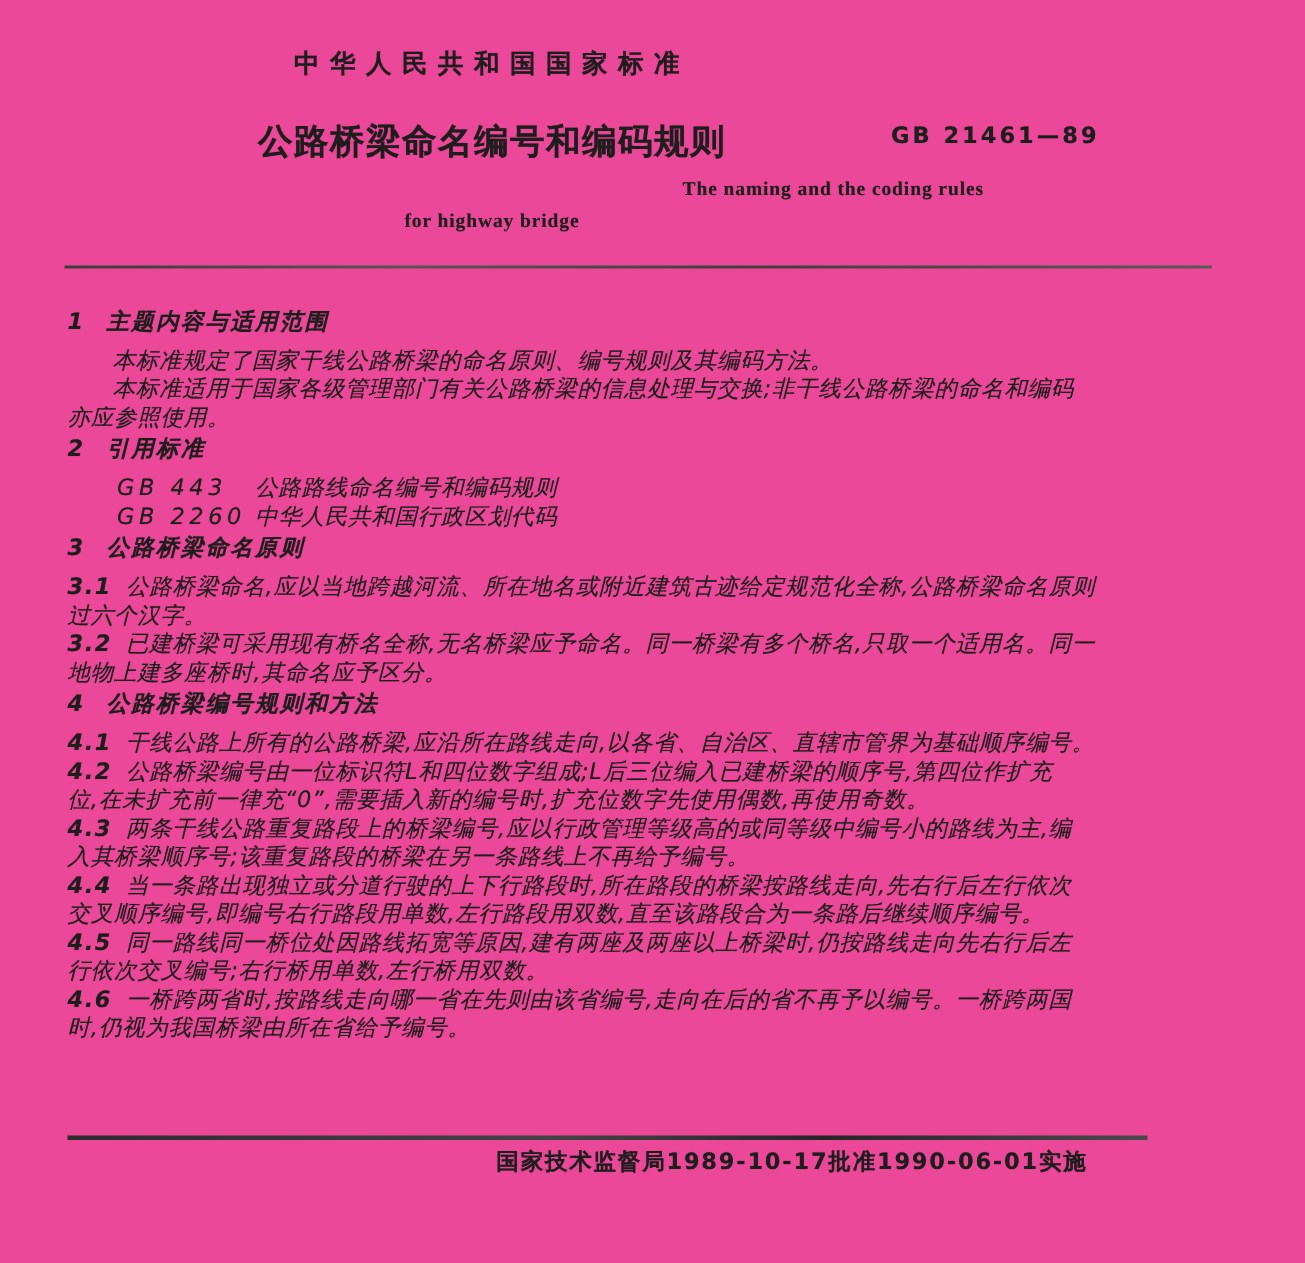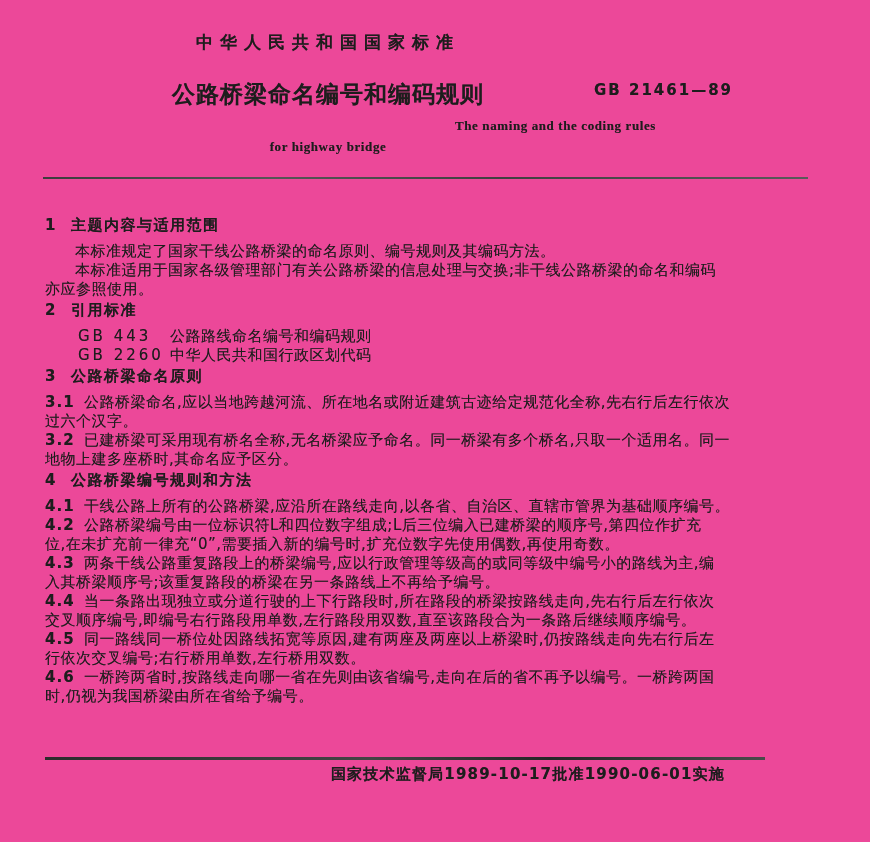--- a/index.html
+++ b/index.html
@@ -38,22 +38,22 @@
     position:absolute; left:594px; top:81px;
     font-size:15px; font-weight:700; letter-spacing:2px;
   }
   .top-rule {
     position:absolute; left:43px; top:177px; width:765px; height:2px;
     background:linear-gradient(90deg,#3d3d3d 0%,#565656 30%,#404040 60%,#5a5a5a 100%);
   }
 
   
   .bodytext {
-    position:absolute; left:45px; top:214px; width:725px;
-    font-size:15px; line-height:19px; letter-spacing:0.5px;
+    position:absolute; left:45px; top:203px; width:725px;
+    font-size:15px; line-height:19px; letter-spacing:0.5px;font-style:italic;
   }
   h2.sec {
     margin:2px 0 7px 0;
     font-size:15px; font-weight:700; line-height:19px; letter-spacing:1.5px;
   }
   h2.sec .sec-no { display:inline-block; min-width:26px; letter-spacing:0; }
   .bodytext p { margin:0; }
   .ln { display:block; }
   p.indent .ln:first-child { text-indent:30px; }
   .clause-no {
@@ -103,21 +103,21 @@
 
     <section>
       <h2 class="sec"><span class="sec-no">2</span><span>引用标准</span></h2>
       <p class="ref"><span class="ref-code">GB 443</span><span>公路路线命名编号和编码规则</span></p>
       <p class="ref"><span class="ref-code">GB 2260</span><span>中华人民共和国行政区划代码</span></p>
     </section>
 
     <section>
       <h2 class="sec"><span class="sec-no">3</span><span>公路桥梁命名原则</span></h2>
       <p class="clause">
-        <span class="ln"><span class="clause-no">3.1</span><span>公路桥梁命名,应以当地跨越河流、所在地名或附近建筑古迹给定规范化全称,先右行后左行依次</span></span>
+        <span class="ln"><span class="clause-no">3.1</span><span>公路桥梁命名,应以当地跨越河流、所在地名或附近建筑古迹给定规范化全称,公路桥梁命名原则</span></span>
         <span class="ln">过六个汉字。</span>
       </p>
       <p class="clause">
         <span class="ln"><span class="clause-no">3.2</span><span>已建桥梁可采用现有桥名全称,无名桥梁应予命名。同一桥梁有多个桥名,只取一个适用名。同一</span></span>
         <span class="ln">地物上建多座桥时,其命名应予区分。</span>
       </p>
     </section>
 
     <section>
       <h2 class="sec"><span class="sec-no">4</span><span>公路桥梁编号规则和方法</span></h2>

